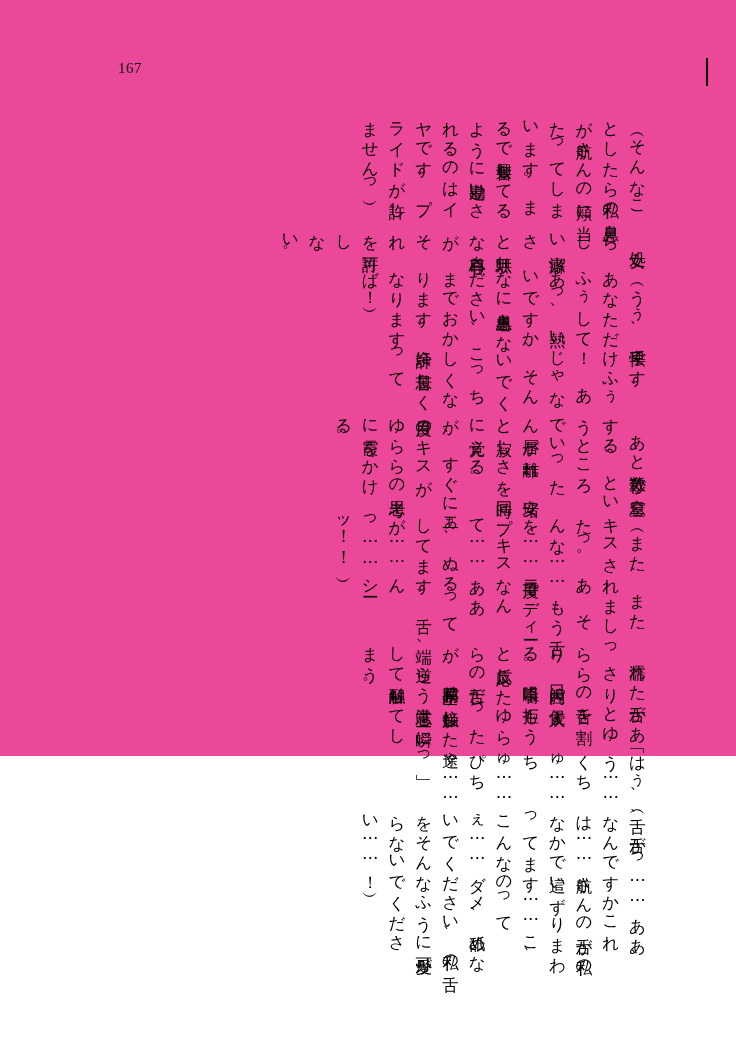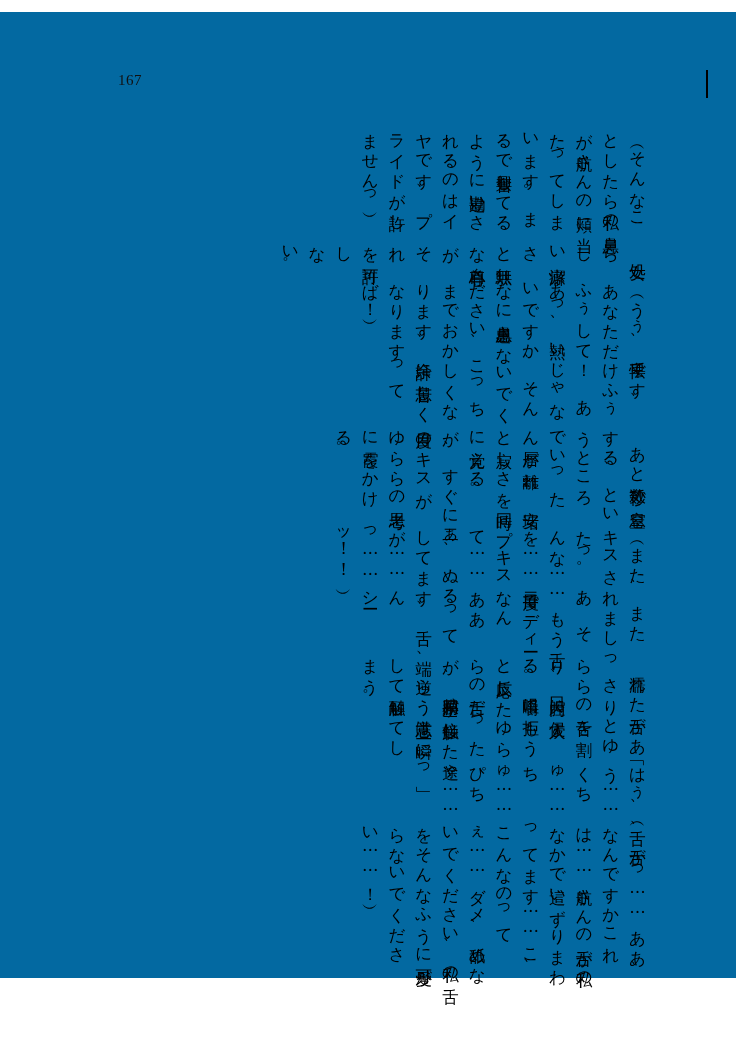--- a/index.html
+++ b/index.html
@@ -11,24 +11,24 @@
     width: 736px;
     height: 1038px;
     font-family: "Liberation Serif", "DejaVu Serif", serif;
     color: #000000;
     overflow: hidden;
     position: relative;
   }
   .page {
     position: absolute;
     left: 0;
-    top: 12px;
+    top: 0;
     width: 736px;
-    height: 966px;
-    background: #0369a1;
+    height: 756px;
+    background: #ec4899;
   }
   
   .page-number {
     position: absolute;
     left: 118px;
     top: 60px;
     font-size: 15px;
     letter-spacing: 0.5px;
     font-family: "Liberation Serif", "DejaVu Serif", serif;
     color: #111;

